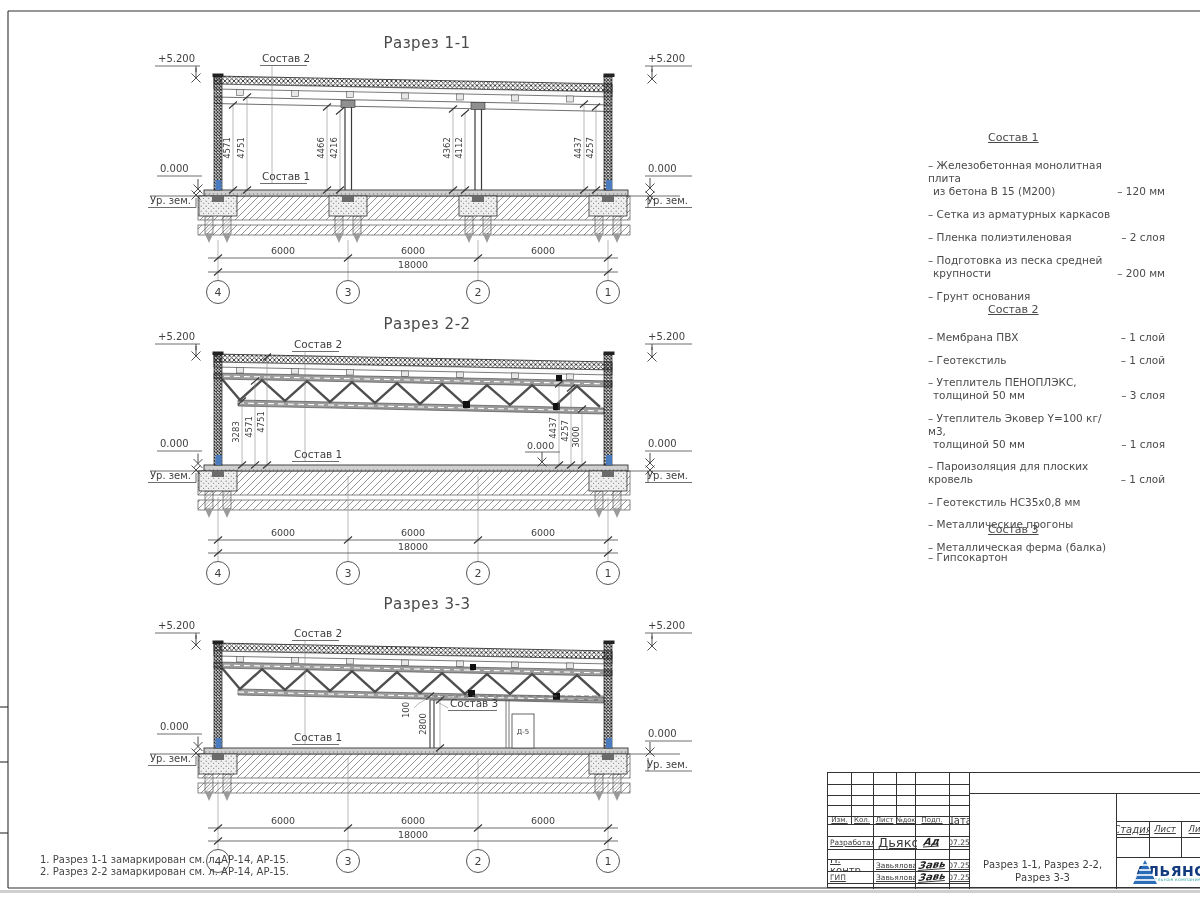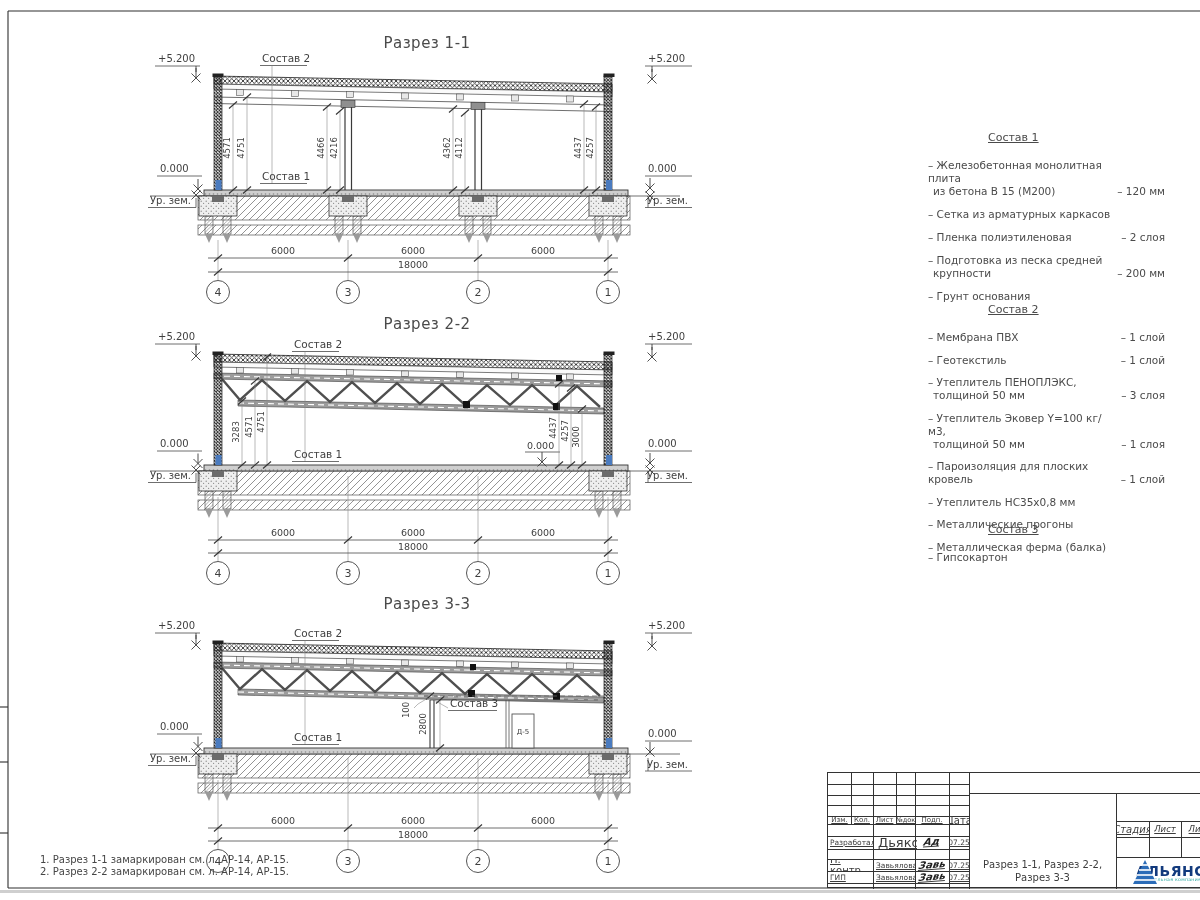--- a/index.html
+++ b/index.html
@@ -650,21 +650,21 @@
     <div class="leg-val">– 1 слоя</div>
   </div>
   <div class="leg-item mb95">
     <div class="leg-lines">
           <div>– Пароизоляция для плоских кровель</div>
         </div>
     <div class="leg-val">– 1 слой</div>
   </div>
   <div class="leg-item mb95">
     <div class="leg-lines">
-          <div>– Утеплитель НС35х0,8 мм</div>
+          <div>– Геотекстиль НС35х0,8 мм</div>
         </div>
   </div>
   <div class="leg-item mb95">
     <div class="leg-lines">
           <div>– Металлические прогоны</div>
         </div>
   </div>
   <div class="leg-item">
     <div class="leg-lines">
           <div>– Металлическая ферма (балка)</div>

